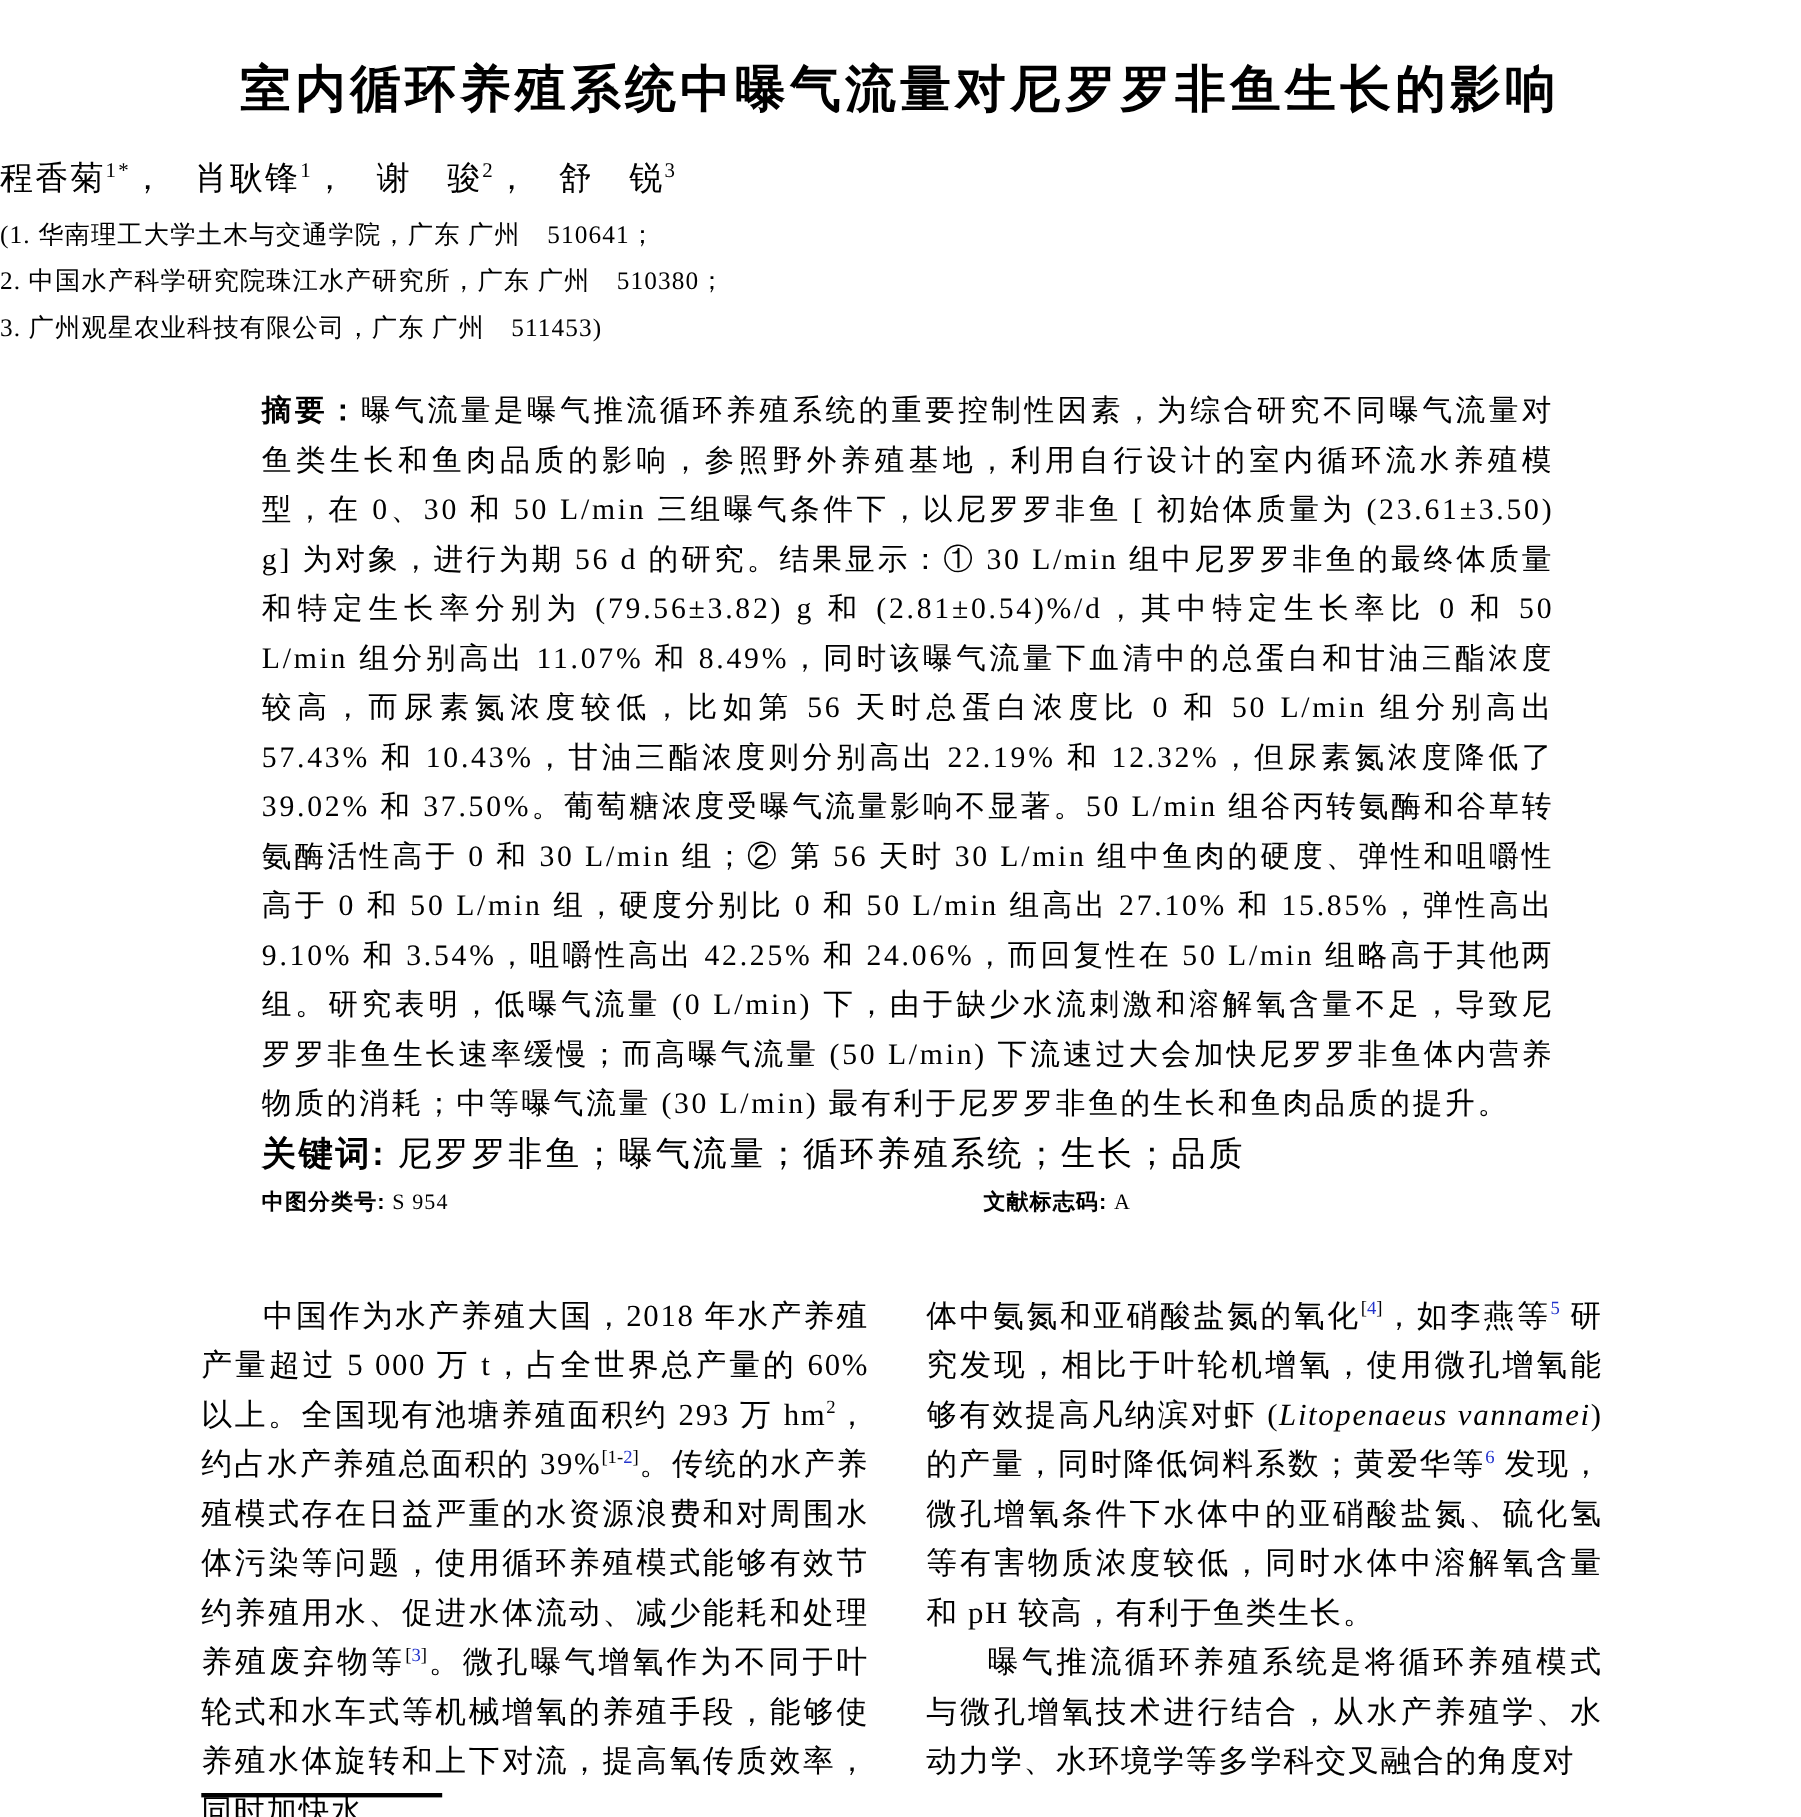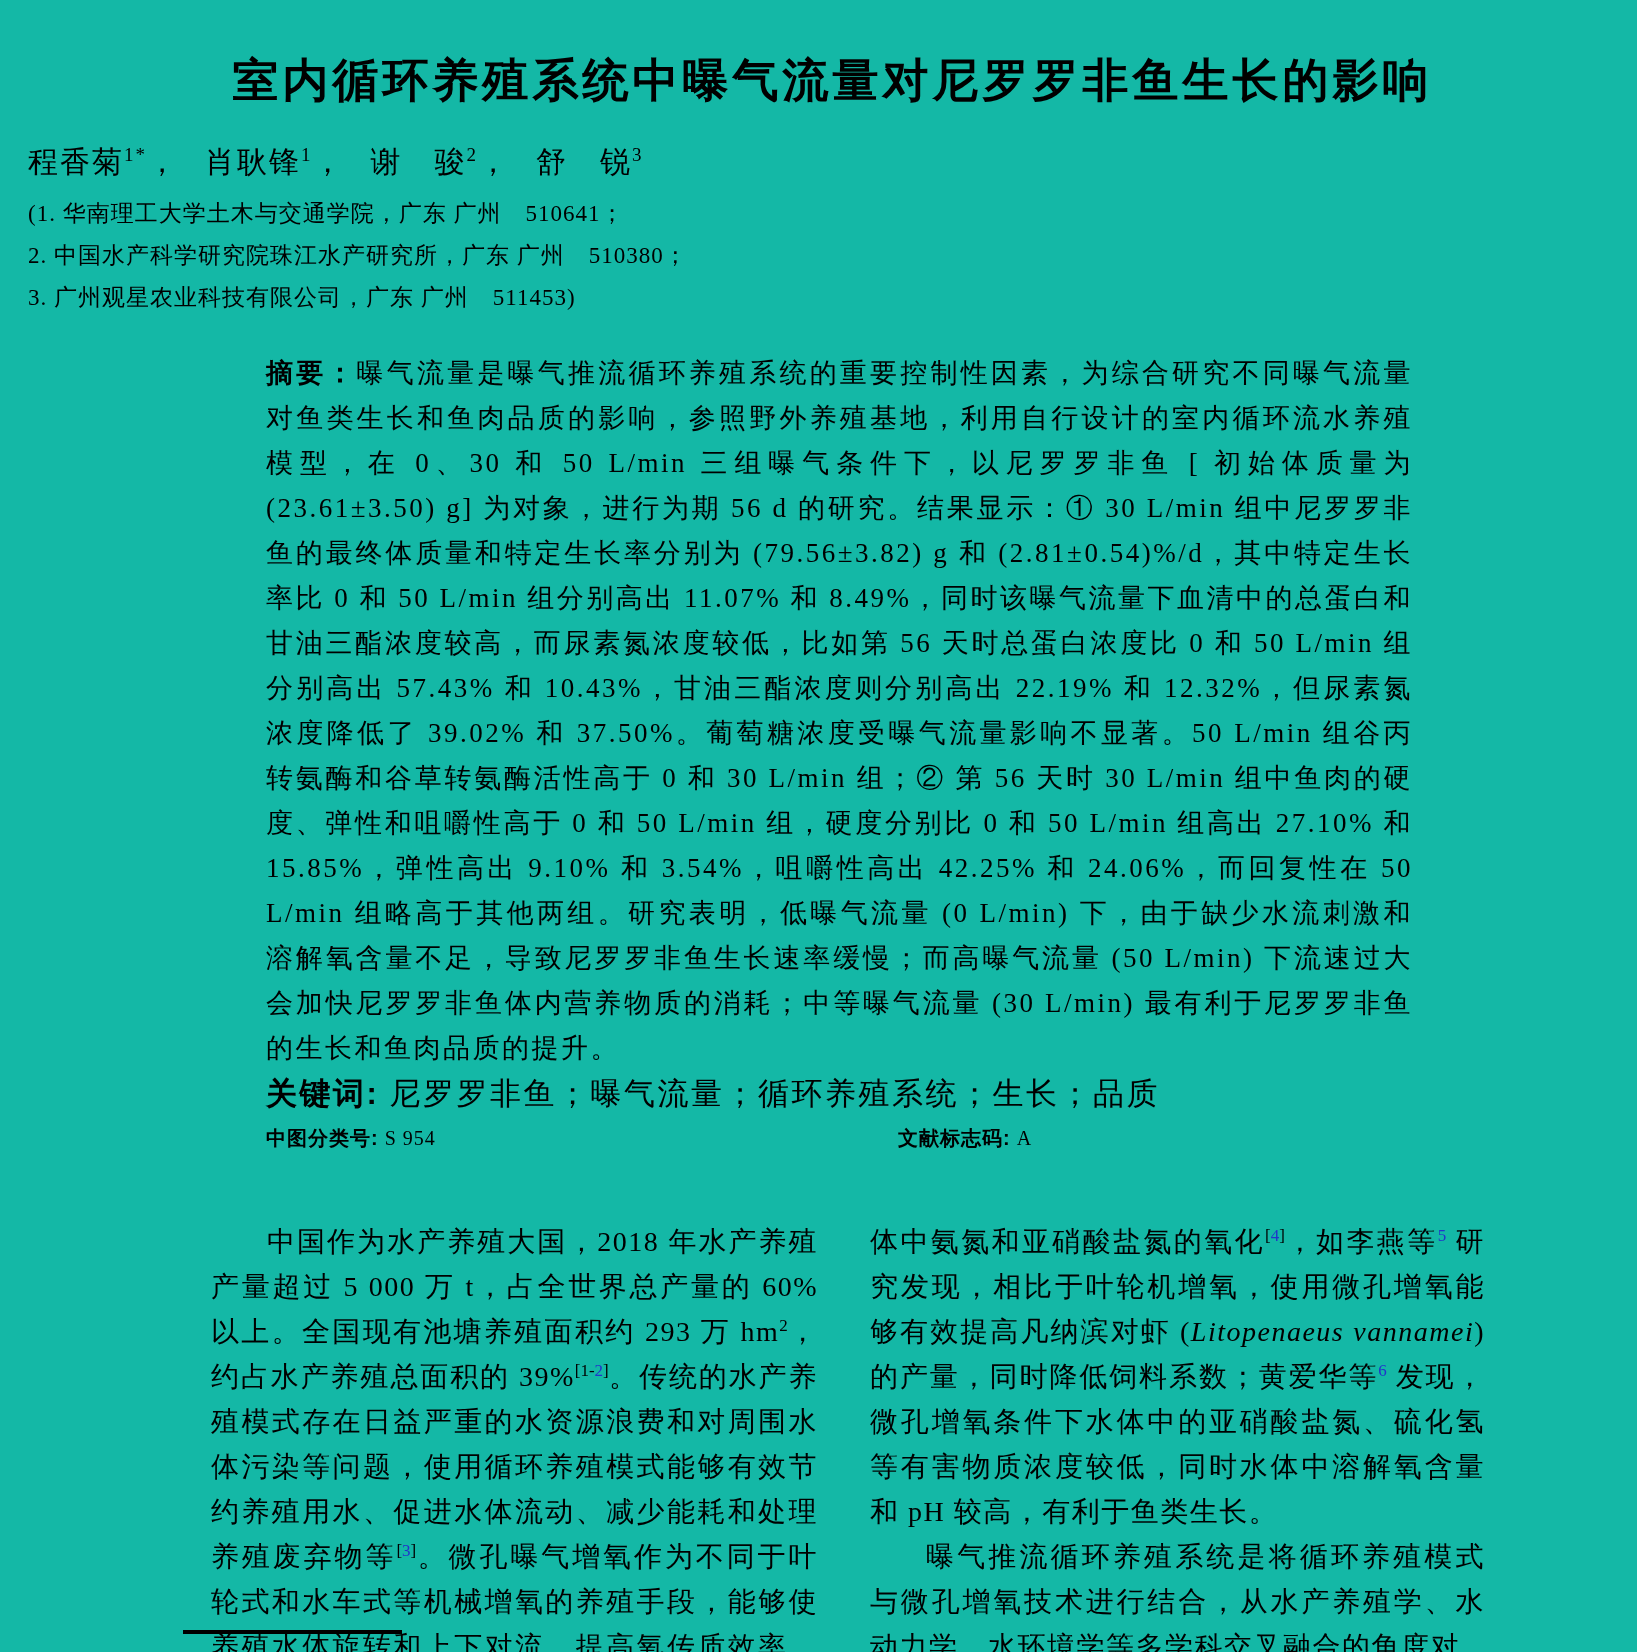--- a/index.html
+++ b/index.html
@@ -1,24 +1,23 @@
 <!DOCTYPE html>
 <html lang="zh" style="--ref-blue: #2233cc;"><head>
 <meta charset="utf-8">
 <style>
   html,body{margin:0;padding:0;background:#e8e8e8;}
   .page{
     position:relative;
     width:1637px;height:1652px;
-    background:#14b8a6;
+    background:#ffffff;
     overflow:hidden;
     font-family:"Liberation Serif","DejaVu Serif",serif;
     color:#000;
     box-sizing:border-box;
-    padding-left:28px;
   }
   .hei{font-family:"Liberation Sans","DejaVu Sans",sans-serif;font-weight:bold;}
   .title{
     margin:52px 110px 0 110px;
     text-align:center;
     font-family:"Liberation Sans","DejaVu Sans",sans-serif;
     font-weight:bold;
     font-size:46px;
     letter-spacing:4px;
     line-height:1.25;
@@ -54,21 +53,21 @@
     letter-spacing:2.5px;
   }
   .clc-line{
     position:relative;
     margin-left:238px;
     font-size:20px;
     line-height:45px;
     height:45px;
     letter-spacing:1px;
   }
-  .doc-code{position:absolute;left:632px;top:0;}
+  .doc-code{position:absolute;left:656px;top:0;}
   .body-columns{
     display:flex;
     margin:58px 180px 0 183px;
     gap:52px;
   }
   .col{
     font-size:28px;
     line-height:45px;
     letter-spacing:1.5px;
     text-align:justify;

